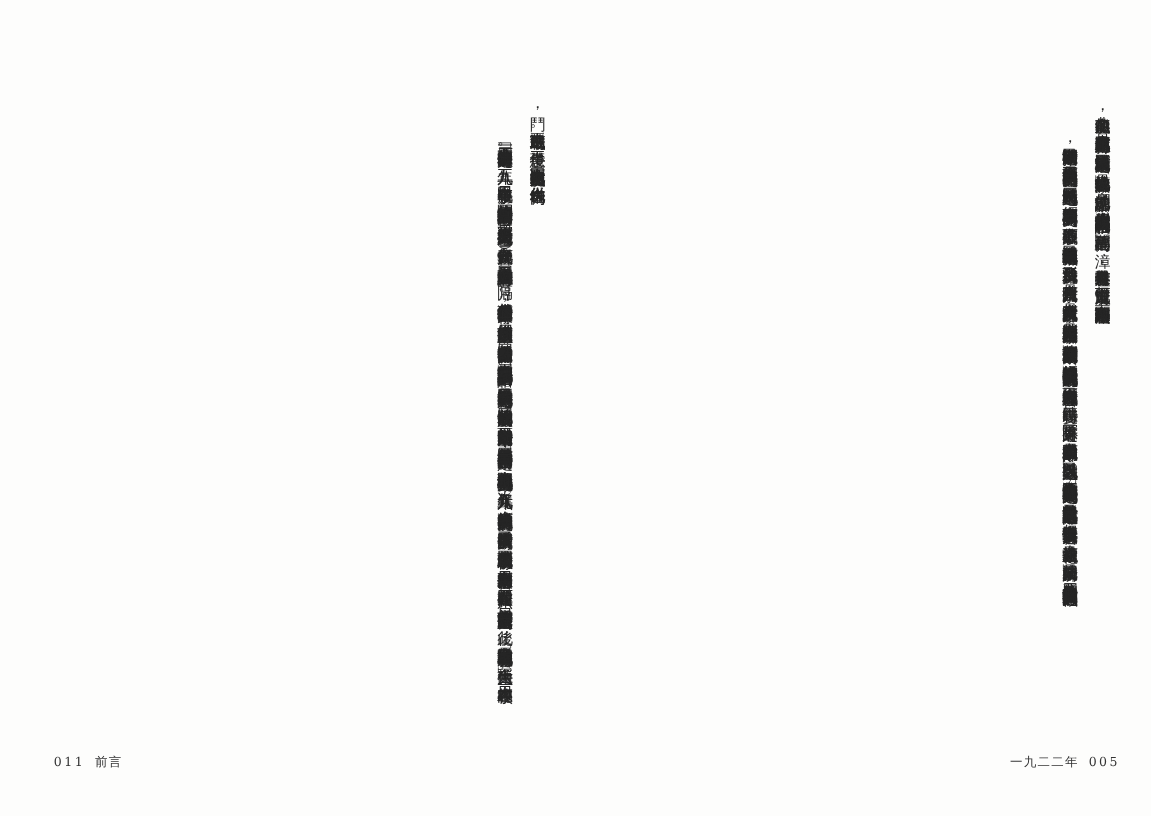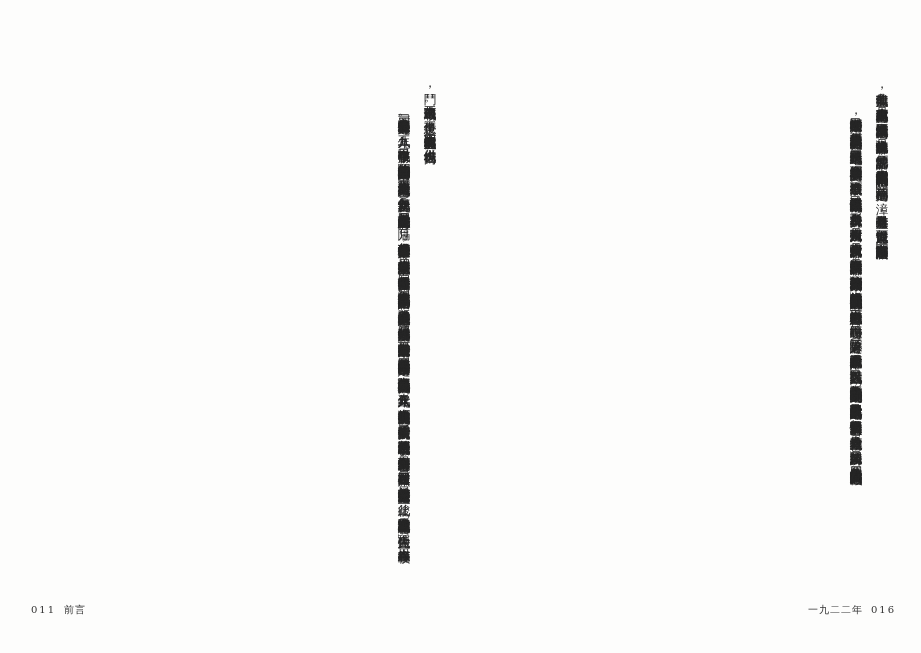--- a/index.html
+++ b/index.html
@@ -37,37 +37,37 @@
   .text-block p { margin: 0; }
   .text-block p.indent { text-indent: 2em; }
   .footer {
     position: absolute;
     bottom: 36px;
     font-size: 10px;
     color: #333;
     letter-spacing: 1px;
     white-space: nowrap;
   }
-  .page-left  .footer { left: 31px; }
+  .page-left  .footer { left: 43px; }
   .page-right .footer { right: 25px; }
   .footer .pagenum { font-family: "DejaVu Serif", serif; letter-spacing: 2px; }
   .footer .sep { display: inline-block; width: 8px; }
 </style>
 </head>
 <body>
 
 <div class="spread">
 
   <div class="page page-right">
     <div class="text-block">
       <p>非命的無主孤魂，是來自廣東省北部嘉應州（即梅縣，臺灣漢族移民三大原籍地之一）的移民，也是漢族中地位特殊的「客家人」，他們說的是客家話。漳州人與泉州人所使用的語言則屬於閩南語（也稱福佬語。「閩」為福建的簡稱），漳、泉雖然發音略有差異，但雙方完全可以溝通，而客家語與閩南語則無法相互理解。</p>
       <p class="indent">漢族移民在臺灣的開拓過程，不僅是漢族與原住民之間互相抗爭的複雜歷史，同時也是移民之間為了土地、水利等經濟資源相互競爭與衝突的歷史。在這樣的激烈競爭下，移民往往會以語言與習慣相近的祖籍地為依歸，各自形成勢力相互對抗。有時是漳州人對抗泉州人，有時是漳州人或泉州人對抗客家人，有時則是漳州人與泉州人聯合起來對抗客家人。這些都屬於臺灣歷史上「分類械鬥」的現象。大規模的械鬥經常演變成「民變」（也就是反抗官府的叛亂），而民變也經常以分類械鬥告終。在鎮壓民變時，除了官府軍隊之外，有時還會動員客家人組成的部隊，以「義民」之名投入戰鬥。一七八六年（清乾隆五十一年）發生的大規模民變「林爽文之亂」期間，叛亂者及附近大量居民試圖逃上芝山巖避難，但遭官兵與義民無情攻擊而大量遇害，有人撿拾遺骨並立祠祭祀，這就是後來的「同歸所」。一八四八年（清道光二十八年）又發生漳州人與大龍峒泉州人之間的分類械</p>
     </div>
     <div class="footer">
-      <span>一九二二年</span><span class="sep"></span><span class="pagenum">016</span>
+      <span>一九二二年</span><span class="sep"></span><span class="pagenum">005</span>
     </div>
   </div>
 
   <div class="page page-left">
     <div class="text-block">
       <p>鬥，芝山巖再次成為戰場。事件平息後，因這次衝突而死亡的無主孤魂，也一併供奉在祠內。</p>
       <p class="indent">四座石碑中的第一座是「學務官僚遭難之碑」。一八九五年，日本在甲午戰爭中獲勝，依據馬關條約迫使清朝割讓臺灣本島與澎湖群島。日本政府任命海軍大將樺山資紀（一八三七―一九二二年）率領一群文武官員，於同年六月十七日在臺北設立臺灣總督府。隔月，甫獲任命為總督府首任學務部長的教育家伊澤修二，借用芝山巖惠濟宮學堂成立學務部，同時任命數名學務部官員擔任教師，召集當地名流子弟設立「國語傳習所」（此處所稱「國語」指的是日語）。這裡既是日本在臺灣的殖民地教育之始，同時也是近代學校制度的濫觴。然而當時日本對臺灣的統治尚未鞏固。雖然同年十一月樺山大將向日本國內大本營報告「臺灣本島已平定」，實際上其後各地仍相繼出現地方勢力的抵抗行動。次年（一八九六年）元旦，由簡大獅等人率領的反抗勢力突襲臺北，吹響了臺灣居民的反抗號角，芝山巖的國語傳習所也成為攻擊目標，有六名日本籍學務部官員遭到殺害。前述石碑即是在同年六月，日本首相伊藤博文前來視察臺灣時親自題寫及豎立。此後，這六名官員被塑造成日本殖民地教育的「殉教者」，合稱「六氏先生」。日本人在師範學校</p>
     </div>
     <div class="footer">
       <span class="pagenum">011</span><span class="sep"></span><span>前言</span>

